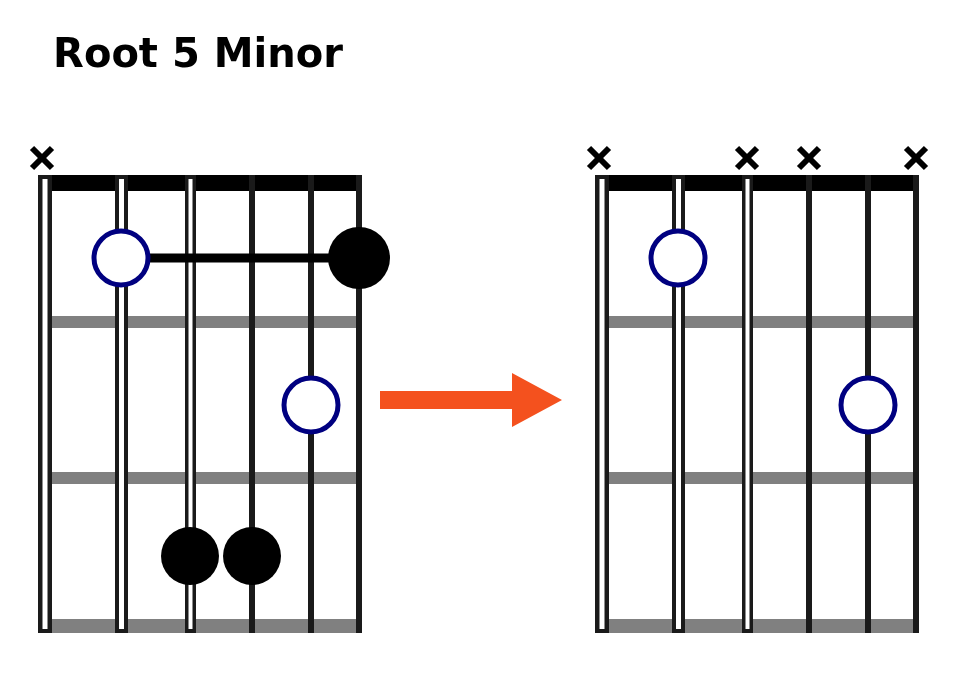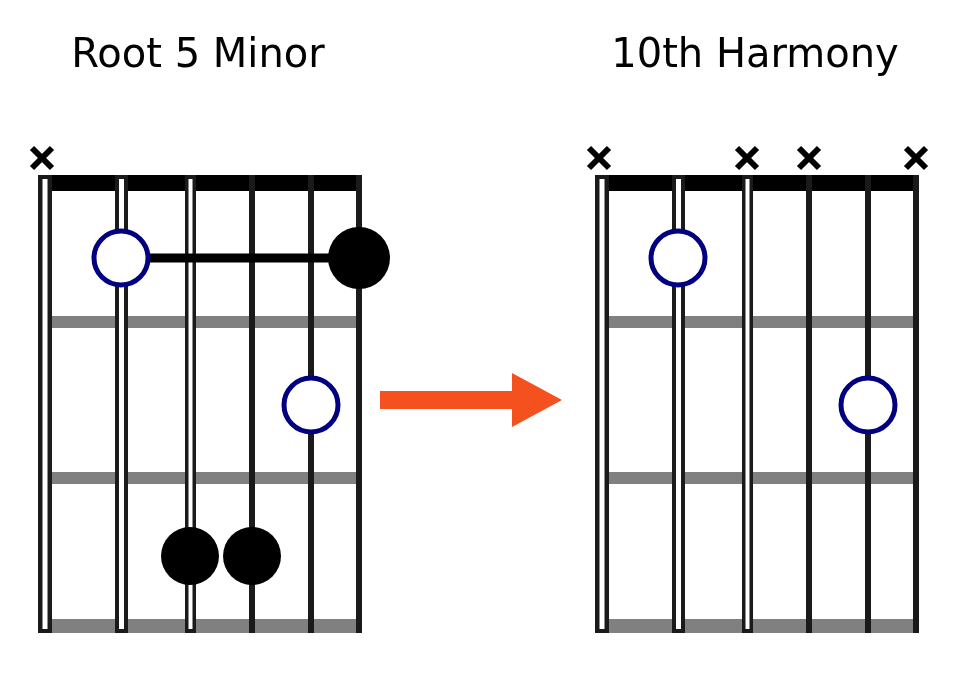--- a/index.html
+++ b/index.html
@@ -18,21 +18,21 @@
   #page-root {
     position: absolute;
     left: 0; top: 0;
     width: 960px;
     height: 692px;
   }
   .diagram-title {
     position: absolute;
     text-align: center;
     font-size: 40px;
-    font-weight: 400;
+    font-weight: 700;
     color: #000000;
     line-height: 1;
     letter-spacing: 0px;
     white-space: nowrap;
   }
   #title-left  { left: 38px;  top: 33px; width: 320px; }
   #title-right { left: 595px; top: 33px; width: 320px; }
 
   .fretboard {
     position: absolute;
@@ -49,21 +49,20 @@
   }
   svg { display: block; overflow: visible; }
 </style>
 </head>
 <body>
 
 <div id="page-root">
 
   <div class="diagram-title" id="title-left">Root 5 Minor</div>
 
-  <div class="diagram-title" id="title-right">10th Harmony</div>
 
   <div class="fretboard" id="board-left">
     <svg width="360" height="540" viewBox="0 0 360 540">
 
       <g>
         <g>
           <line x1="12" y1="28" x2="32" y2="48" stroke="#000000" stroke-width="6" stroke-linecap="butt"></line>
           <line x1="32" y1="28" x2="12" y2="48" stroke="#000000" stroke-width="6" stroke-linecap="butt"></line>
         </g>
       </g>

